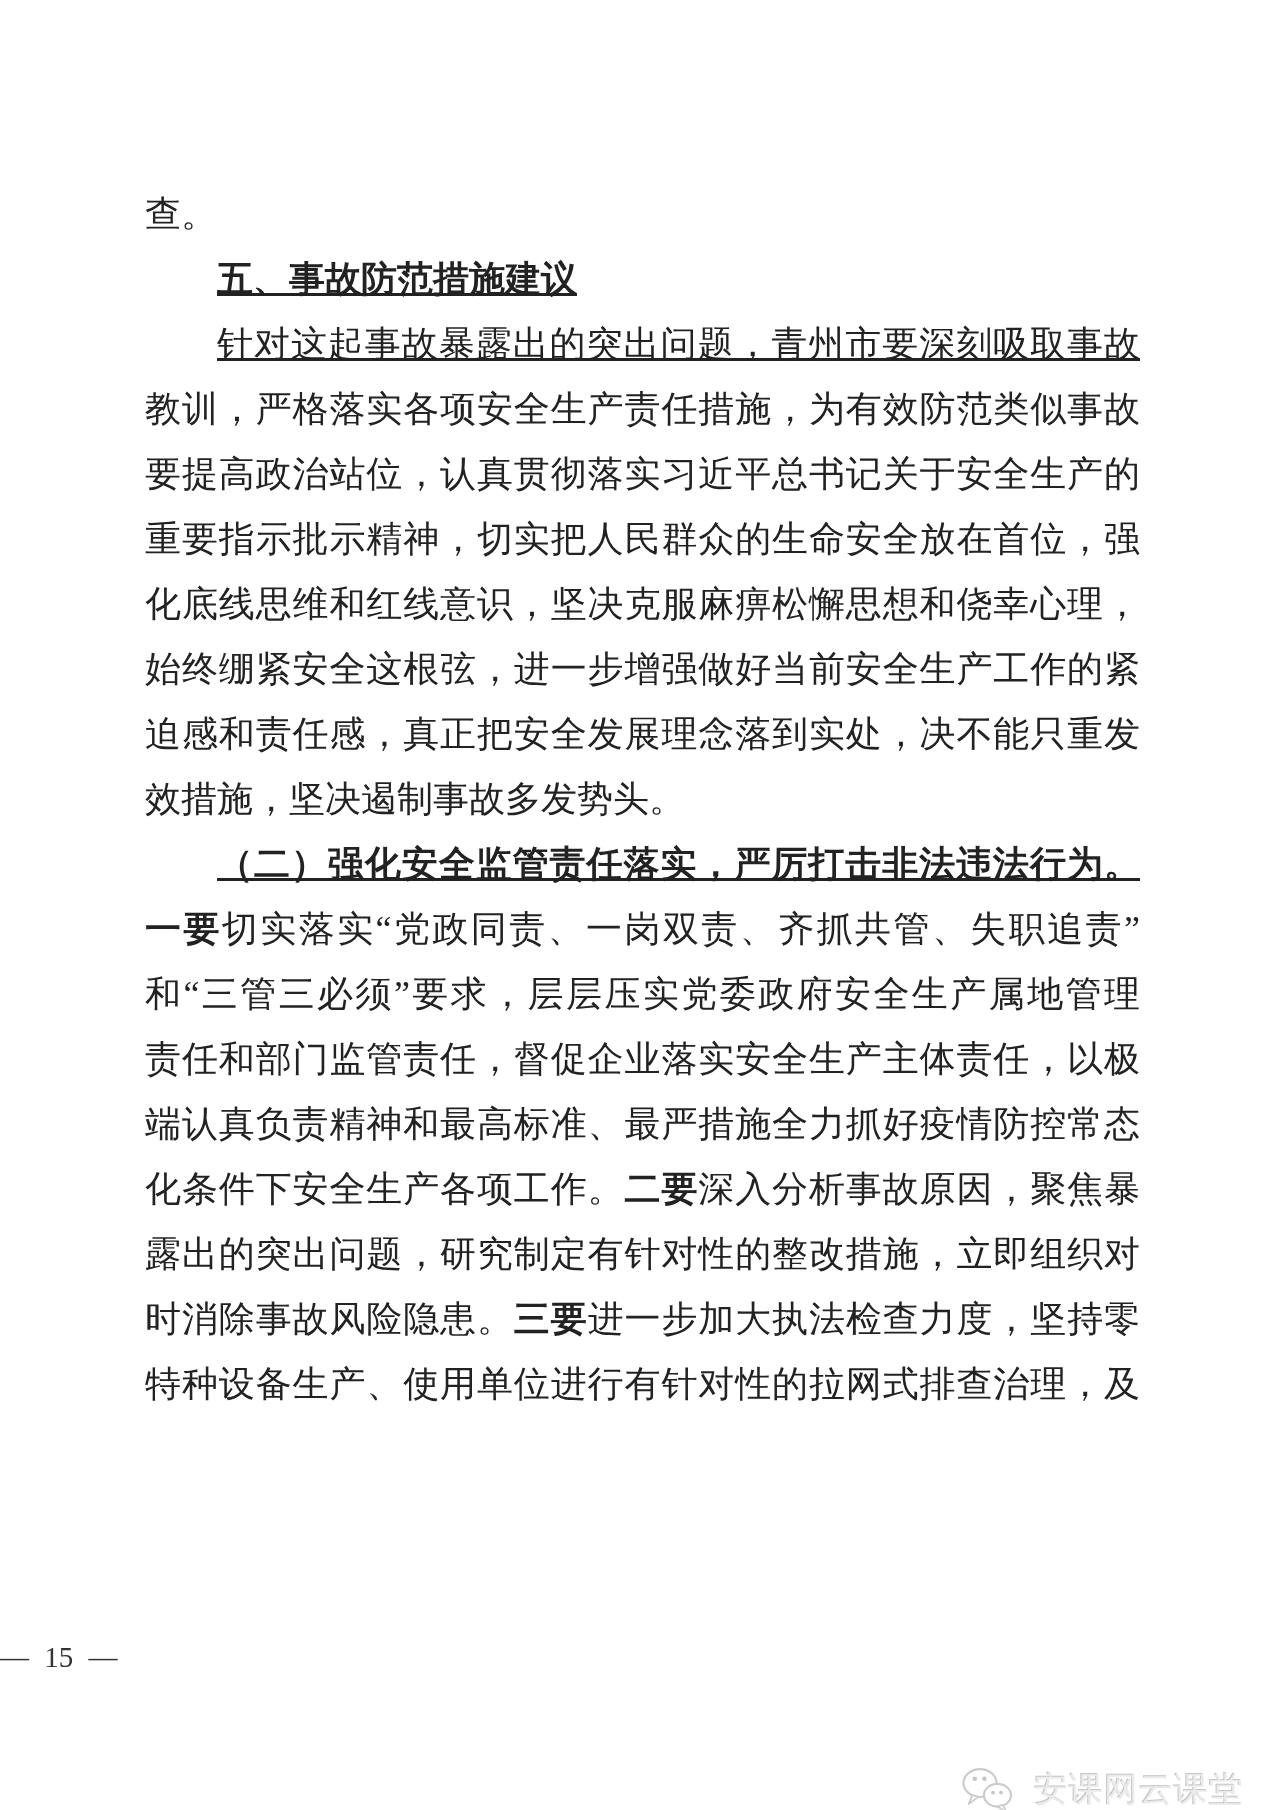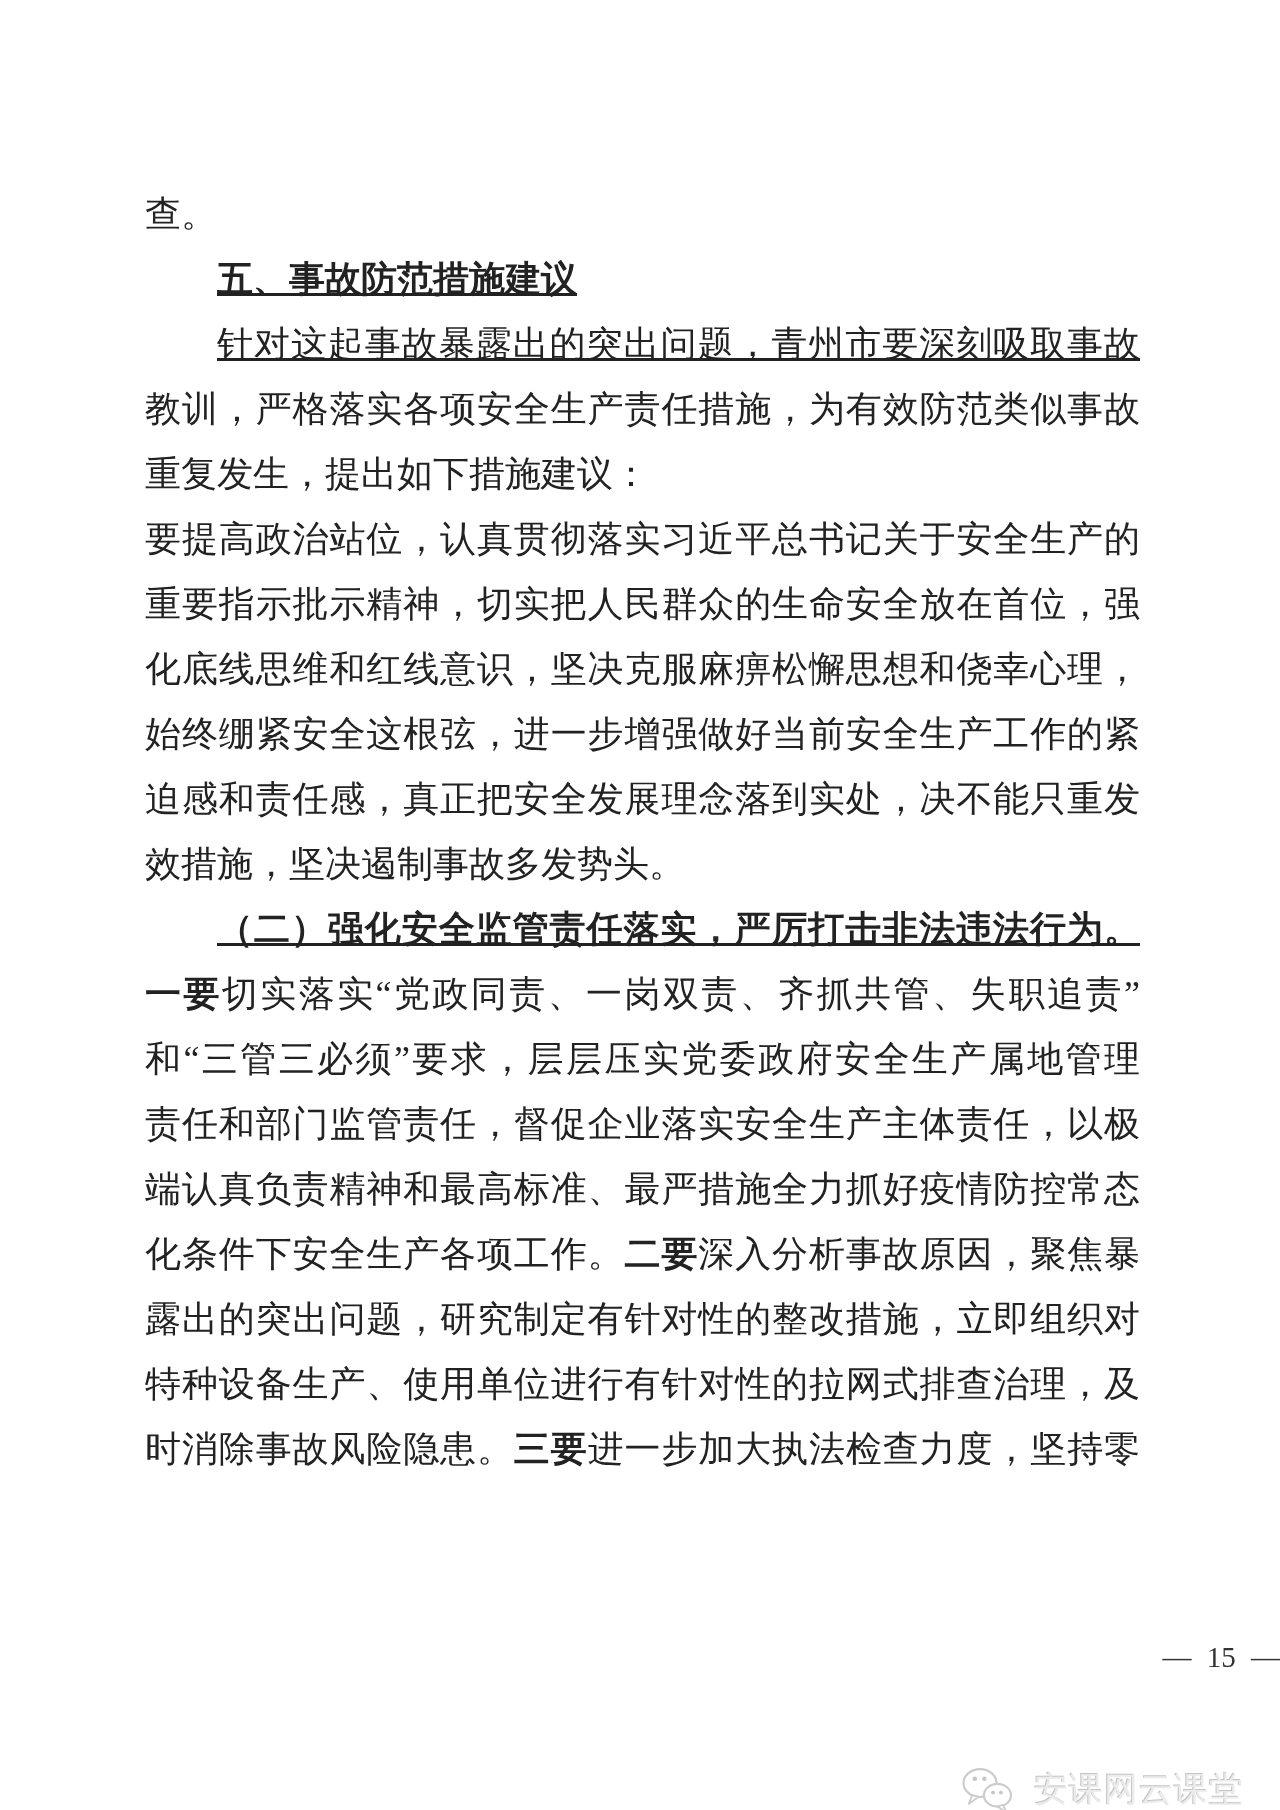--- a/index.html
+++ b/index.html
@@ -36,21 +36,21 @@
     text-justify: inter-character;
   }
   .bold { font-weight: 700; }
   .page-number {
     position: absolute;
     top: 1632px;
     left: 0;
     width: 1280px;
     height: 50px;
     line-height: 50px;
-    text-align: right;
+    text-align: left;
     font-size: 29px;
     color: #333333;
     word-spacing: 8px;
   }
   .watermark {
     position: absolute;
     top: 1762px;
     right: 36px;
     height: 56px;
     display: flex;
@@ -68,36 +68,35 @@
 </head>
 <body>
 
 <div class="page">
 
   <main class="body-text">
       <div class="line"><span>查。</span></div>
       <div class="line indent"><span class="bold">五、事故防范措施建议</span></div>
       <div class="line indent fill"><span>针对这起事故暴露出的突出问题，青州市要深刻吸取事故</span></div>
       <div class="line fill"><span>教训，严格落实各项安全生产责任措施，为有效防范类似事故</span></div>
-      <div class="line"><span>重复发生，提出如下措施建议：</span></div>
       <div class="line fill"><span>要提高政治站位，认真贯彻落实习近平总书记关于安全生产的</span></div>
       <div class="line fill"><span>重要指示批示精神，切实把人民群众的生命安全放在首位，强</span></div>
       <div class="line fill"><span>化底线思维和红线意识，坚决克服麻痹松懈思想和侥幸心理，</span></div>
       <div class="line fill"><span>始终绷紧安全这根弦，进一步增强做好当前安全生产工作的紧</span></div>
       <div class="line fill"><span>迫感和责任感，真正把安全发展理念落到实处，决不能只重发</span></div>
       <div class="line"><span>效措施，坚决遏制事故多发势头。</span></div>
       <div class="line indent fill"><span class="bold">（二）强化安全监管责任落实，严厉打击非法违法行为。</span></div>
       <div class="line fill"><span class="bold">一要</span><span>切实落实“党政同责、一岗双责、齐抓共管、失职追责”</span></div>
       <div class="line fill"><span>和“三管三必须”要求，层层压实党委政府安全生产属地管理</span></div>
       <div class="line fill"><span>责任和部门监管责任，督促企业落实安全生产主体责任，以极</span></div>
       <div class="line fill"><span>端认真负责精神和最高标准、最严措施全力抓好疫情防控常态</span></div>
       <div class="line fill"><span>化条件下安全生产各项工作。</span><span class="bold">二要</span><span>深入分析事故原因，聚焦暴</span></div>
       <div class="line fill"><span>露出的突出问题，研究制定有针对性的整改措施，立即组织对</span></div>
+      <div class="line fill"><span>时消除事故风险隐患。</span><span class="bold">三要</span><span>进一步加大执法检查力度，坚持零</span></div>
       <div class="line fill"><span>特种设备生产、使用单位进行有针对性的拉网式排查治理，及</span></div>
-      <div class="line fill"><span>时消除事故风险隐患。</span><span class="bold">三要</span><span>进一步加大执法检查力度，坚持零</span></div>
     </main>
 
   <div class="page-number">— 15 —</div>
 
   <div class="watermark">
     <svg width="54" height="50" viewBox="0 0 62 56">
       <ellipse cx="23" cy="20" rx="19" ry="16" fill="#ffffff" stroke="#cccccc" stroke-width="2.5"></ellipse>
       <path d="M14 34 L10 44 L21 36 Z" fill="#ffffff" stroke="#cccccc" stroke-width="2" stroke-linejoin="round"></path>
       <circle cx="17" cy="15" r="2.6" fill="#c6c6c6"></circle>
       <circle cx="28" cy="15" r="2.6" fill="#c6c6c6"></circle>

